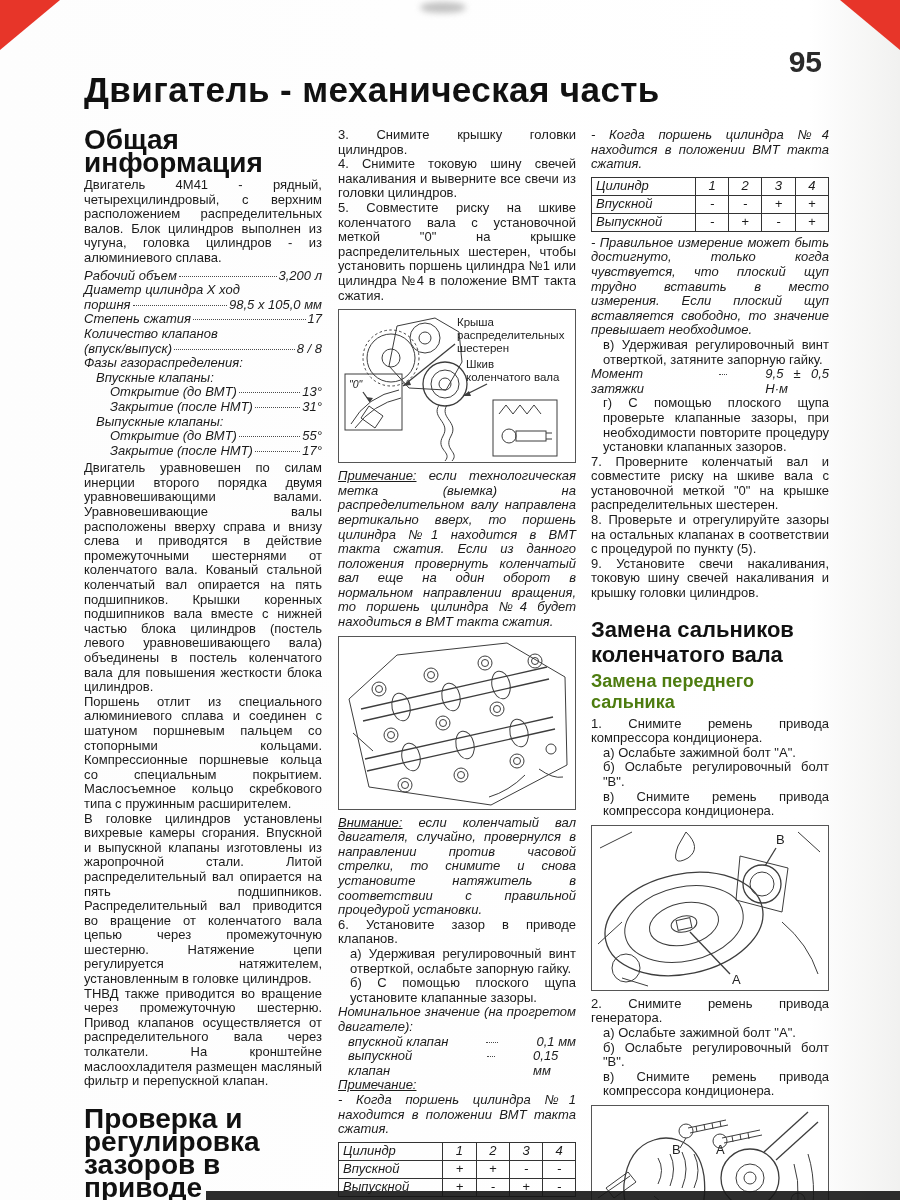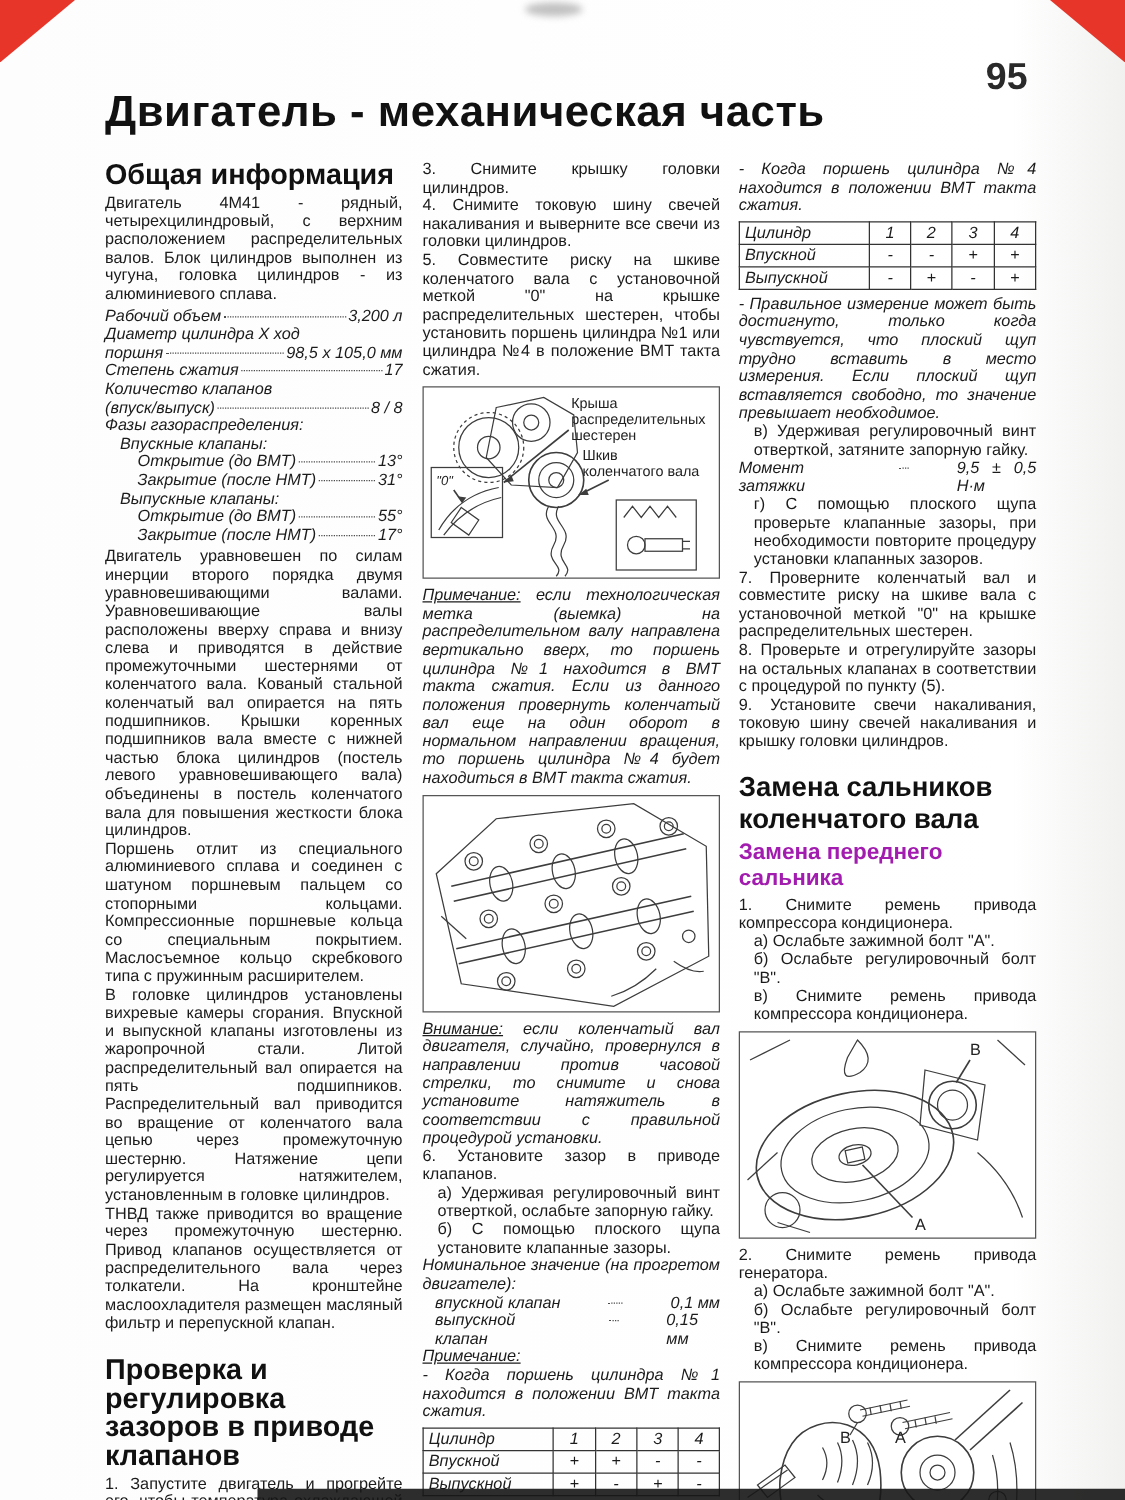--- a/index.html
+++ b/index.html
@@ -10,24 +10,24 @@
   .corner-left{left:0;clip-path:polygon(0 0,100% 0,0 100%);}
   .corner-right{right:0;clip-path:polygon(0 0,100% 0,100% 100%);}
   .smudge-top{position:absolute;left:420px;top:2px;width:46px;height:11px;background:#8f8f8f;
               opacity:.55;border-radius:50%;filter:blur(3px);}
   .bottom-bar{position:absolute;left:206px;right:0;bottom:0;height:9px;background:#161616;opacity:.9;}
   .page-number{position:absolute;top:45px;right:78px;font-size:30px;font-weight:bold;color:#2a2a2a;}
   .main-title{position:absolute;left:84px;top:70px;margin:0;font-size:35px;font-weight:bold;
               letter-spacing:.4px;color:#111;}
   .col{position:absolute;top:128px;width:238px;font-size:13px;line-height:14.6px;text-align:justify;}
   #col1{left:84px;} #col2{left:338px;} #col3{left:591px;}
-  h2{font-size:23px;line-height:23px;font-weight:bold;margin:0 0 4px 0;text-align:left;color:#111;}
+  h2{font-size:28px;line-height:23px;font-weight:bold;margin:0 0 4px 0;text-align:left;color:#111;}
   h2.section-gap{margin-top:18px;}
   h2.big{font-size:22px;line-height:25px;margin-top:16px;}
-  h3{font-size:18px;line-height:21px;font-weight:bold;margin:3px 0 4px 0;text-align:left;color:#a21caf;}
+  h3{font-size:18px;line-height:21px;font-weight:bold;margin:3px 0 4px 0;text-align:left;color:#4d7c0f;}
   p{margin:0;}
   .substep{margin-left:12px;}
   .it{font-style:italic;}
   .note-title{text-decoration:underline;}
   .specs{font-style:italic;margin:3px 0;}
   .spec-line{display:flex;align-items:baseline;}
   .spec-line .leader{flex:1;border-bottom:1.4px dotted #4a4a4a;margin:0 2px;transform:translateY(-3px);min-width:8px;}
   .spec-line .spec-value{white-space:nowrap;}
   .ind1{padding-left:12px;} .ind2{padding-left:26px;}
   .leader-line{display:flex;align-items:baseline;font-style:italic;gap:36px;}

